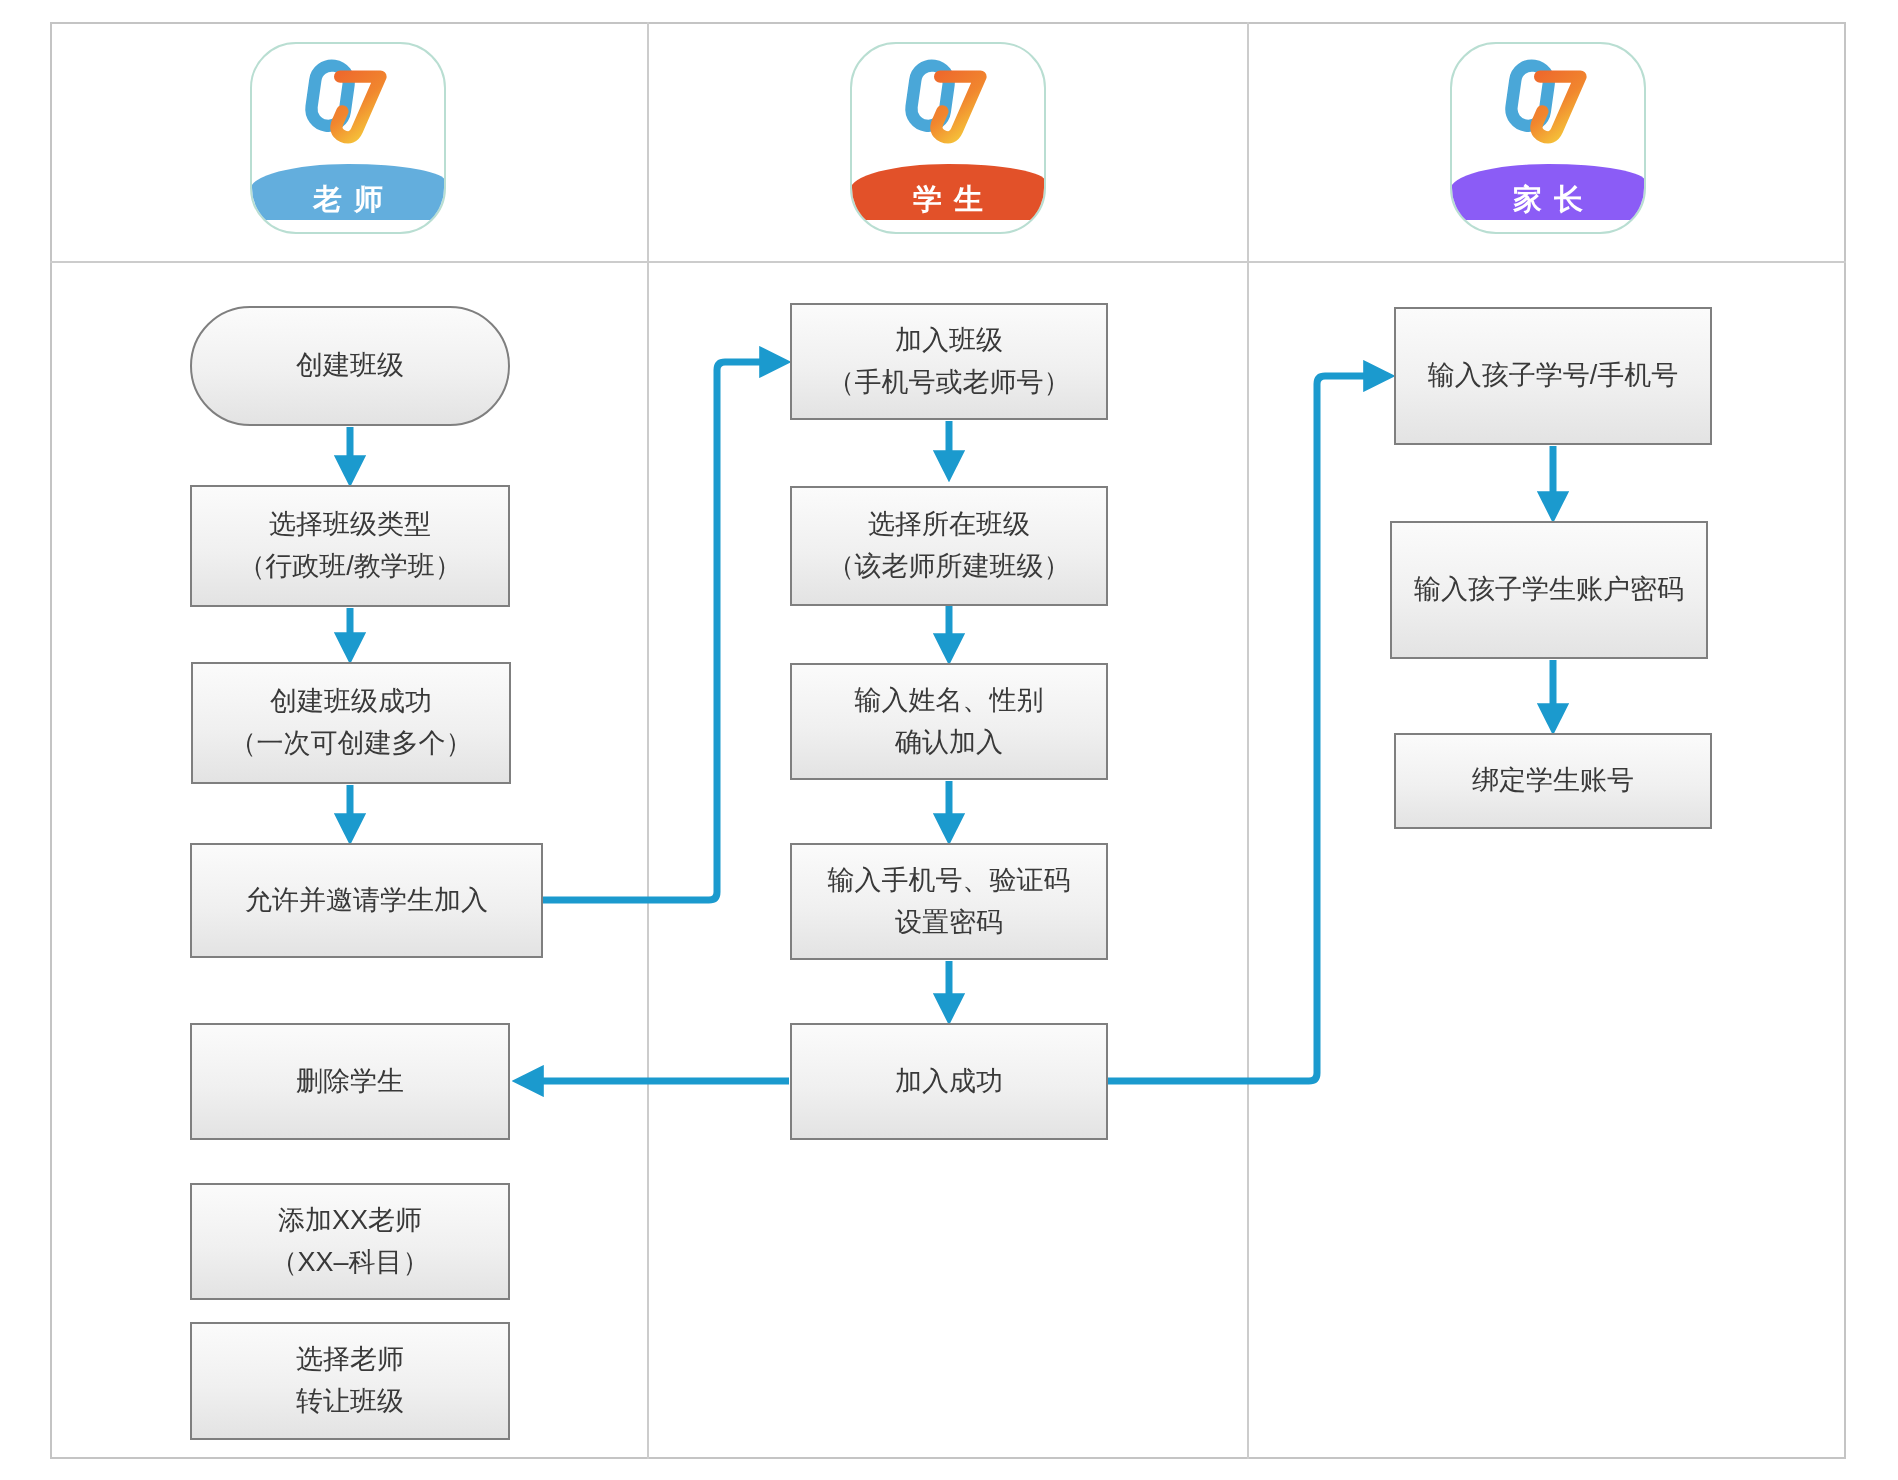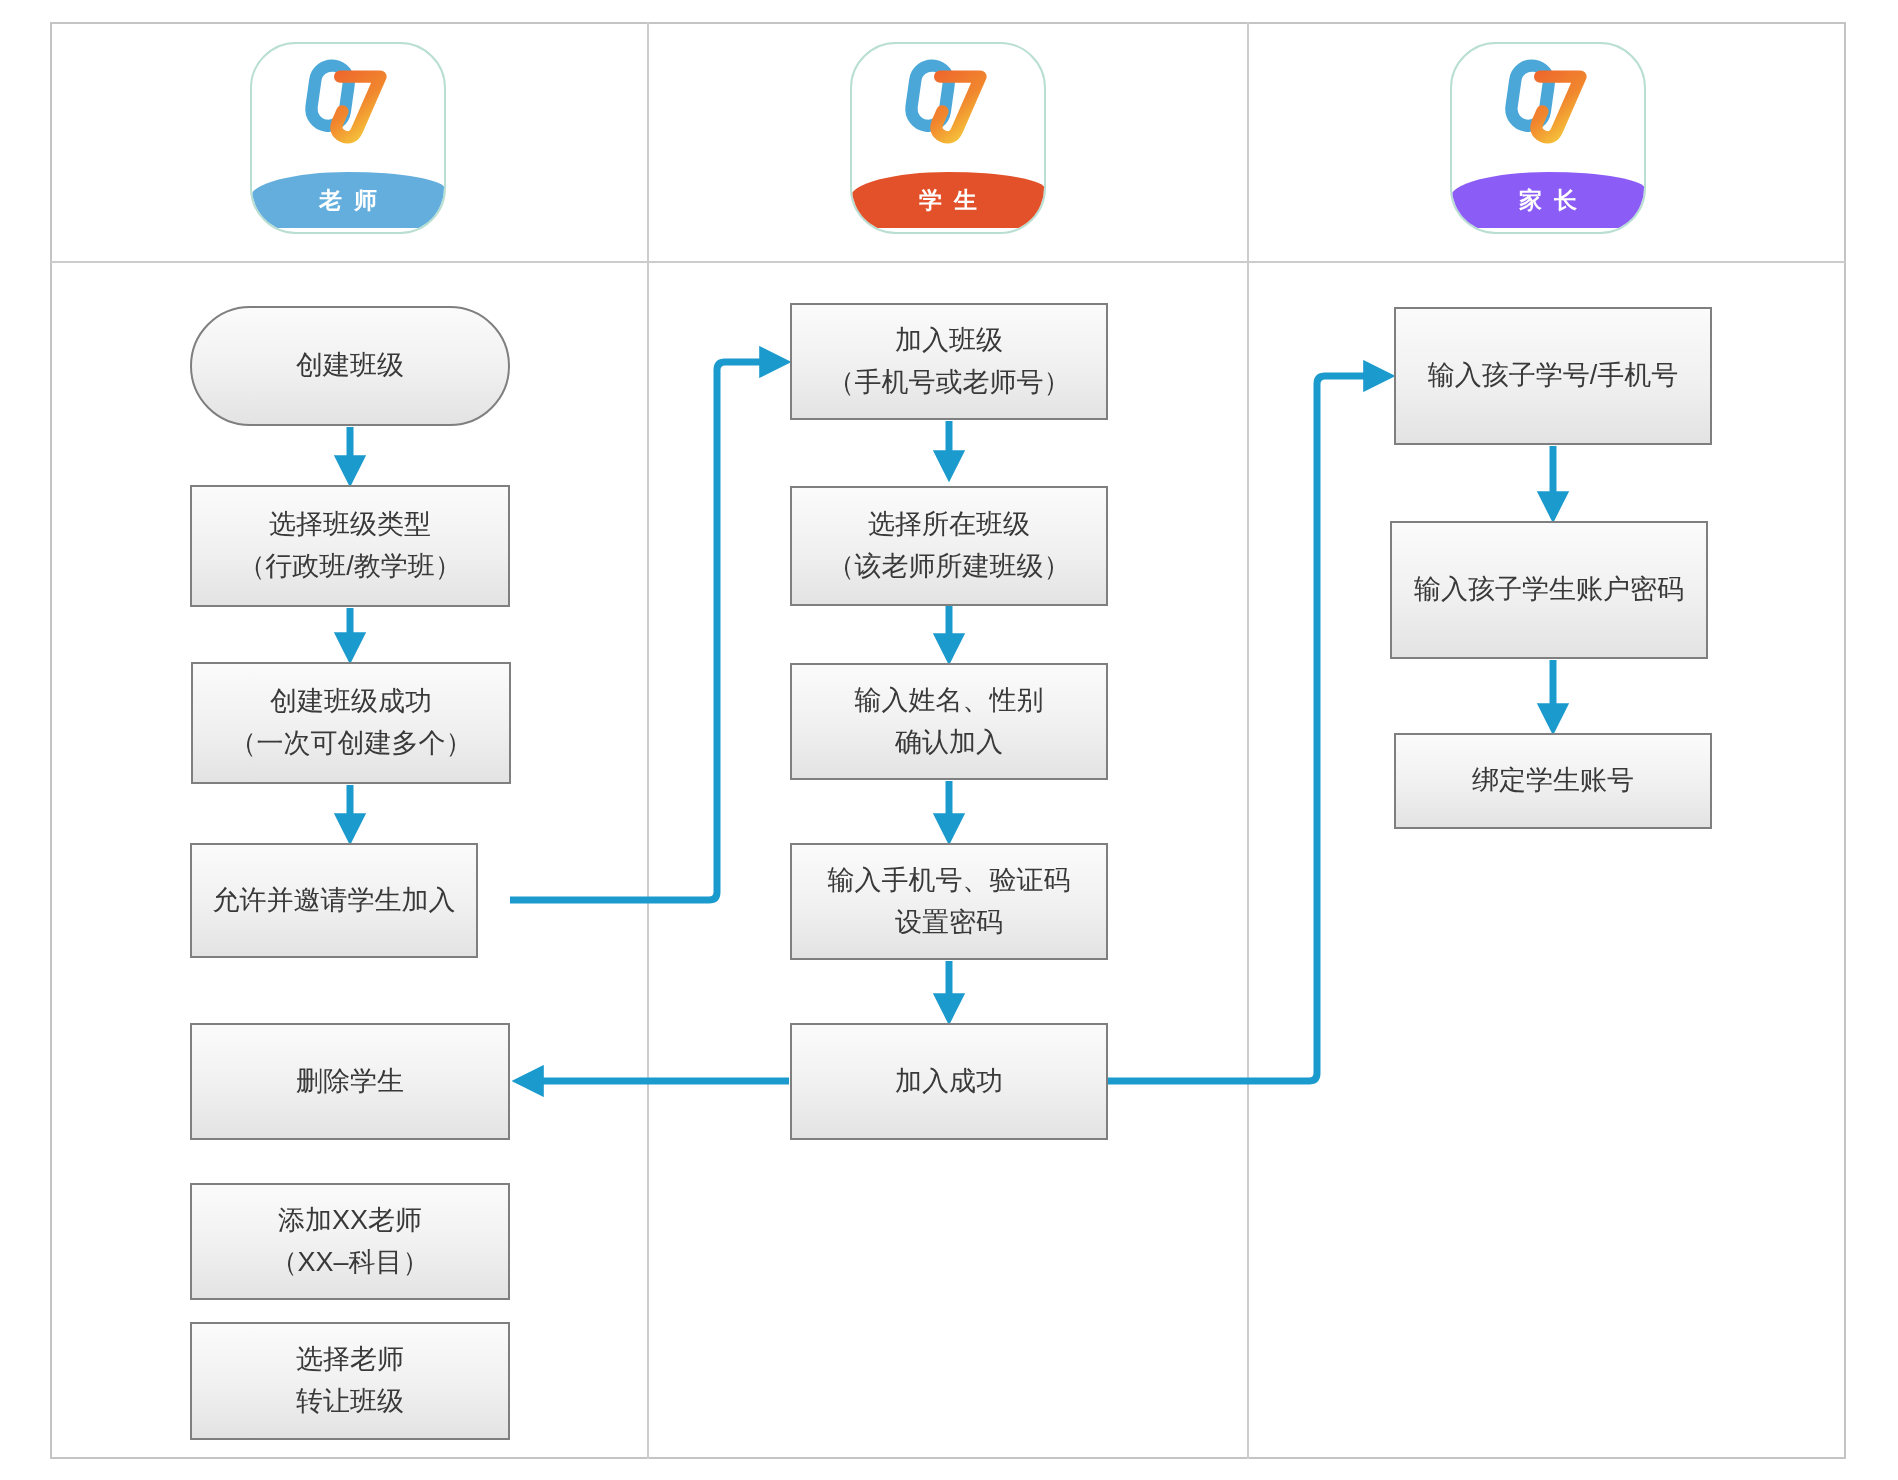--- a/index.html
+++ b/index.html
@@ -42,28 +42,28 @@
     overflow: hidden;
   }
   .app-icon .logo {
     position: absolute;
     left: 50%; top: 8px;
     transform: translateX(-50%);
     width: 124px; height: 112px;
   }
   .banner {
     position: absolute;
-    bottom: 4px; left: -2px; right: -2px;
+    bottom: 12px; left: -2px; right: -2px;
     height: 56px;
     border-radius: 50% 50% 0 0 / 26px 18px 0 0;
     display: flex;
-    align-items: center;
+    align-items: flex-end;
     justify-content: center;
     color: #ffffff;
-    font-size: 23px;
+    font-size: 29px;
     font-weight: bold;
     letter-spacing: 12px;
     padding-left: 12px;
     box-sizing: border-box;
   }
   
   .node {
     position: absolute;
     box-sizing: border-box;
     border: 2px solid #7f7f7f;
@@ -179,21 +179,21 @@
     <span>选择班级类型</span>
     <span>（行政班/教学班）</span>
   </div>
   <div class="node stadium" style="left:190px;top:306px;width:320px;height:120px">
     <span>创建班级</span>
   </div>
   <div class="node" style="left:191px;top:662px;width:320px;height:122px">
     <span>创建班级成功</span>
     <span>（一次可创建多个）</span>
   </div>
-  <div class="node" style="left:190px;top:843px;width:288px;height:115px">
+  <div class="node" style="left:190px;top:843px;width:353px;height:115px">
     <span>允许并邀请学生加入</span>
   </div>
   <div class="node" style="left:190px;top:1023px;width:320px;height:117px">
     <span>删除学生</span>
   </div>
   <div class="node" style="left:190px;top:1183px;width:320px;height:117px">
     <span>添加XX老师</span>
     <span>（XX–科目）</span>
   </div>
   <div class="node" style="left:190px;top:1322px;width:320px;height:118px">

